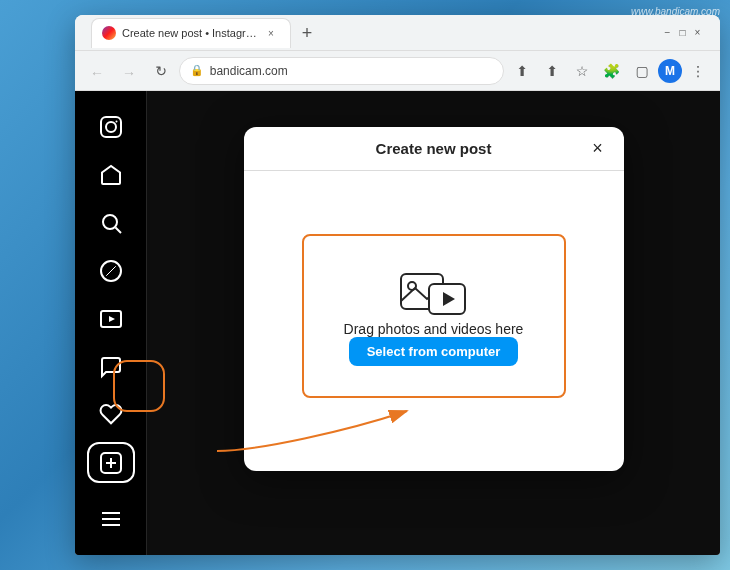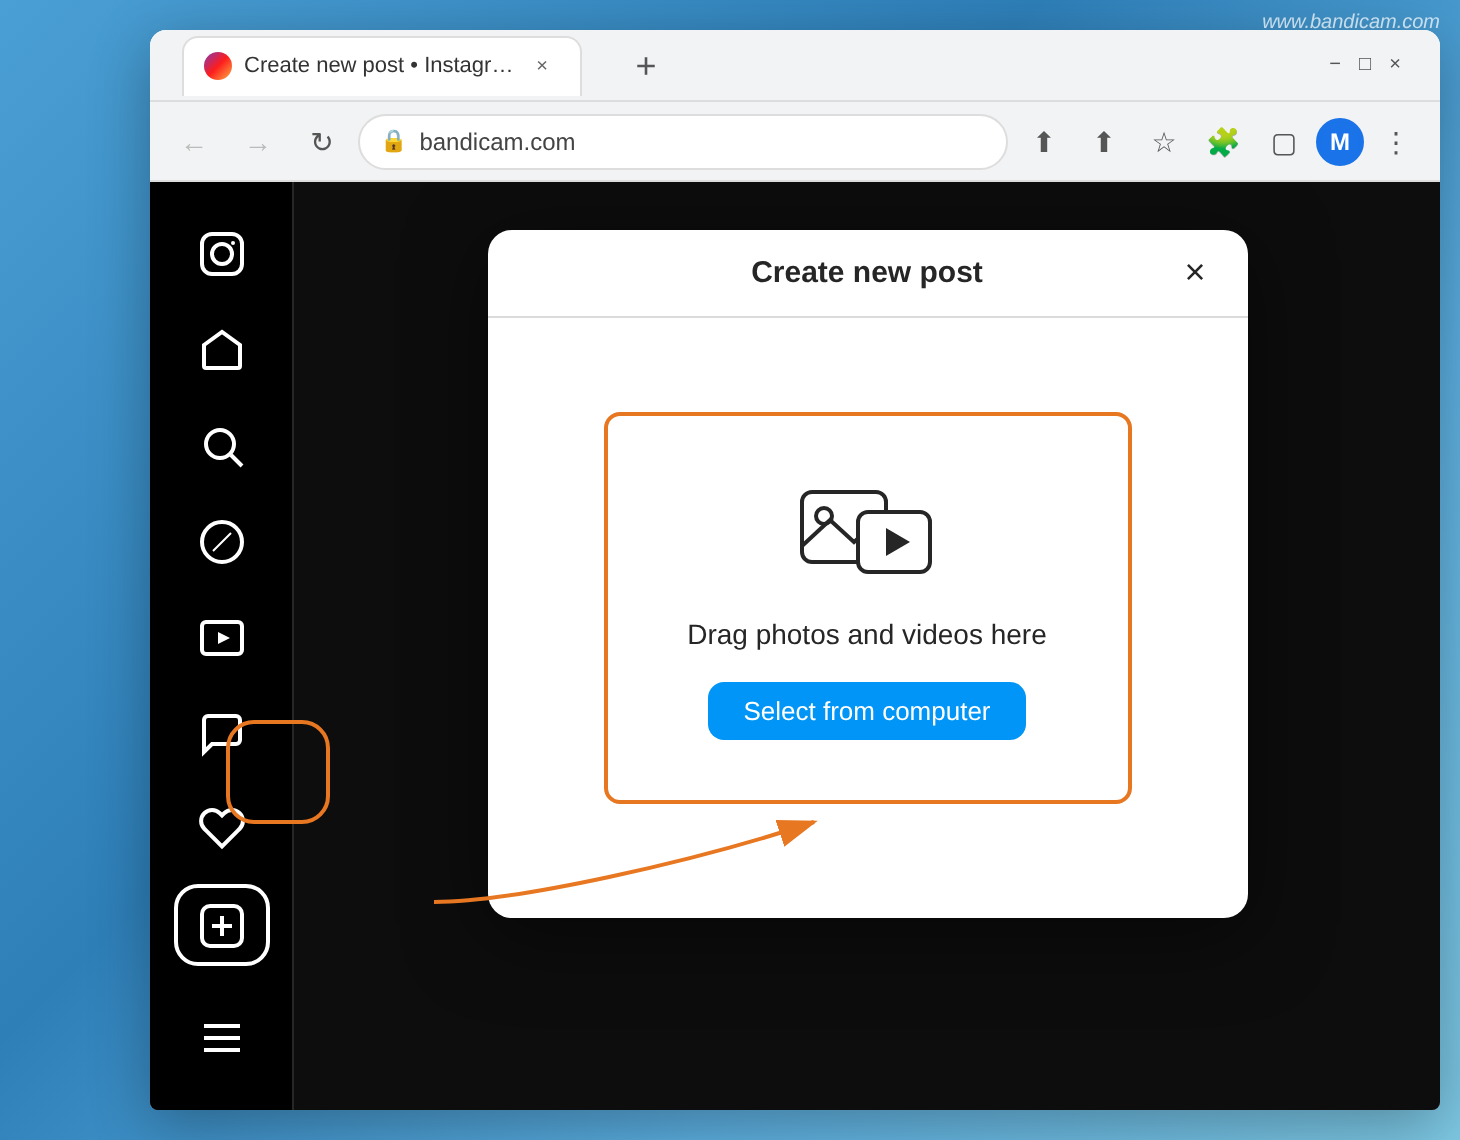--- a/index.html
+++ b/index.html
@@ -67,21 +67,21 @@
       justify-content: center;
       font-size: 10px;
       color: #555;
     }
 
     
     .tab-bar {
       display: flex;
       align-items: flex-end;
       padding: 0 8px;
-      gap: 18px;
+      gap: 2px;
       flex: 1;
     }
 
     .tab {
       display: flex;
       align-items: center;
       gap: 6px;
       padding: 6px 12px 6px 10px;
       background: #fff;
       border-radius: 8px 8px 0 0;
@@ -267,21 +267,21 @@
     .ig-overlay {
       position: absolute;
       inset: 0;
       background: rgba(0,0,0,0.65);
       z-index: 10;
     }
 
     
     .modal {
       position: absolute;
-      top: 24px;
+      top: 36px;
       left: 50%;
       transform: translateX(-50%);
       width: 380px;
       background: #fff;
       border-radius: 12px;
       z-index: 20;
       overflow: hidden;
       box-shadow: 0 8px 40px rgba(0,0,0,0.5);
     }
 
@@ -328,21 +328,21 @@
 
     
     .upload-zone {
       border: 2px solid #e87722;
       border-radius: 8px;
       width: 264px;
       padding: 30px 20px;
       display: flex;
       flex-direction: column;
       align-items: center;
-      gap: 16px;
+      gap: 0;
       position: relative;
     }
 
     .upload-icons {
       display: flex;
       gap: -4px;
       position: relative;
       width: 70px;
       height: 55px;
     }
@@ -354,21 +354,21 @@
       font-weight: 400;
     }
 
     .select-btn {
       background: #0095f6;
       color: #fff;
       border: none;
       border-radius: 8px;
       padding: 7px 18px;
       font-size: 13px;
-      font-weight: 400;
+      font-weight: 700;
       cursor: pointer;
     }
 
     
     .arrow-svg {
       position: absolute;
       left: 60px;
       top: 300px;
       z-index: 35;
       pointer-events: none;

